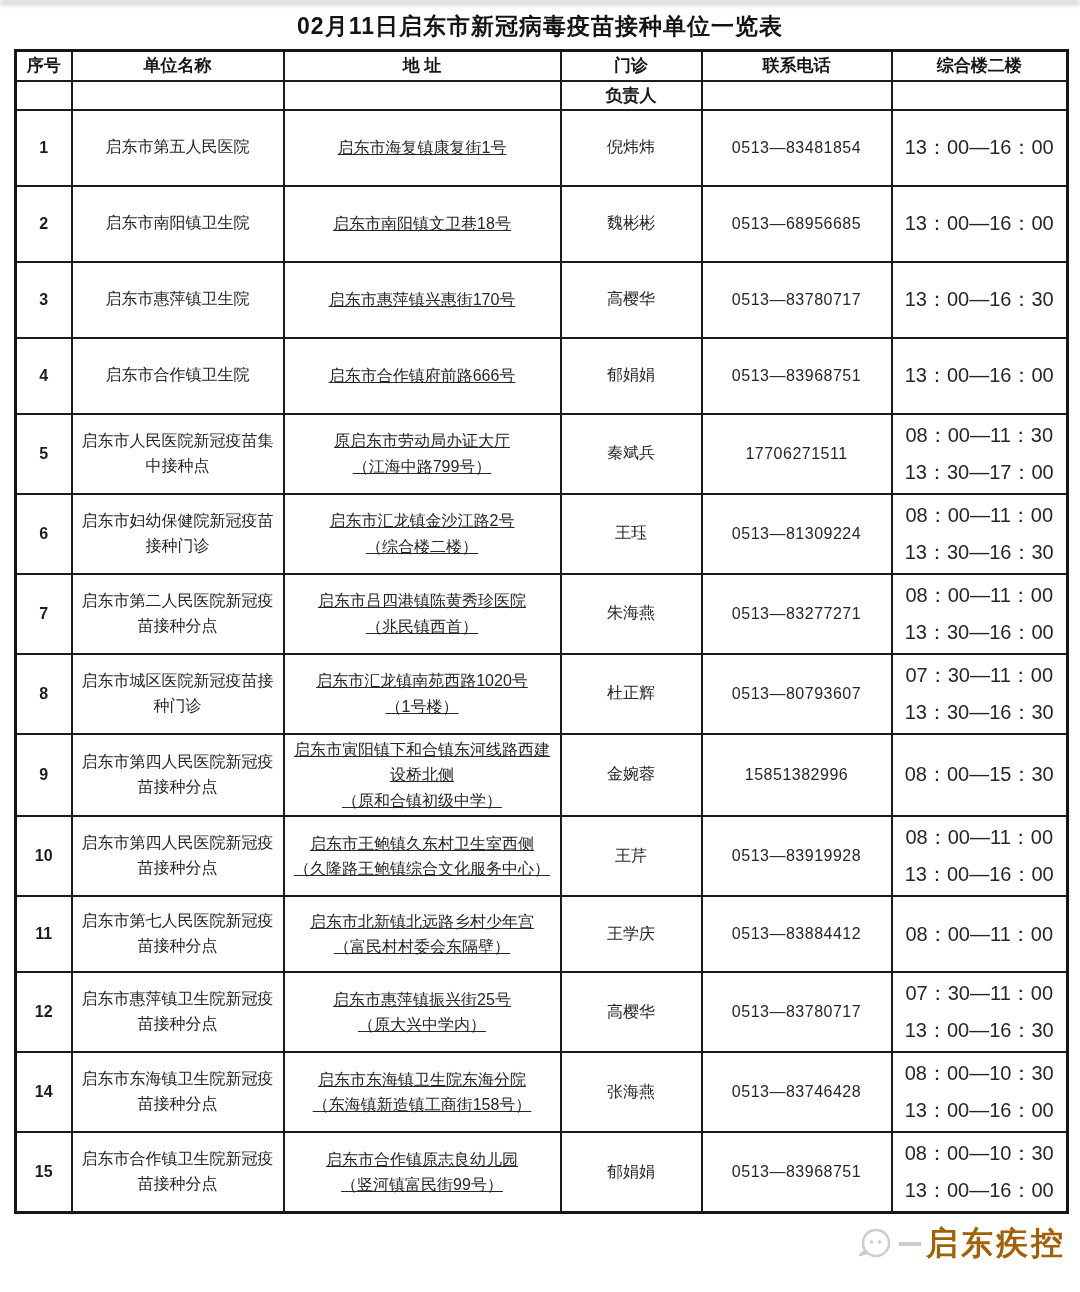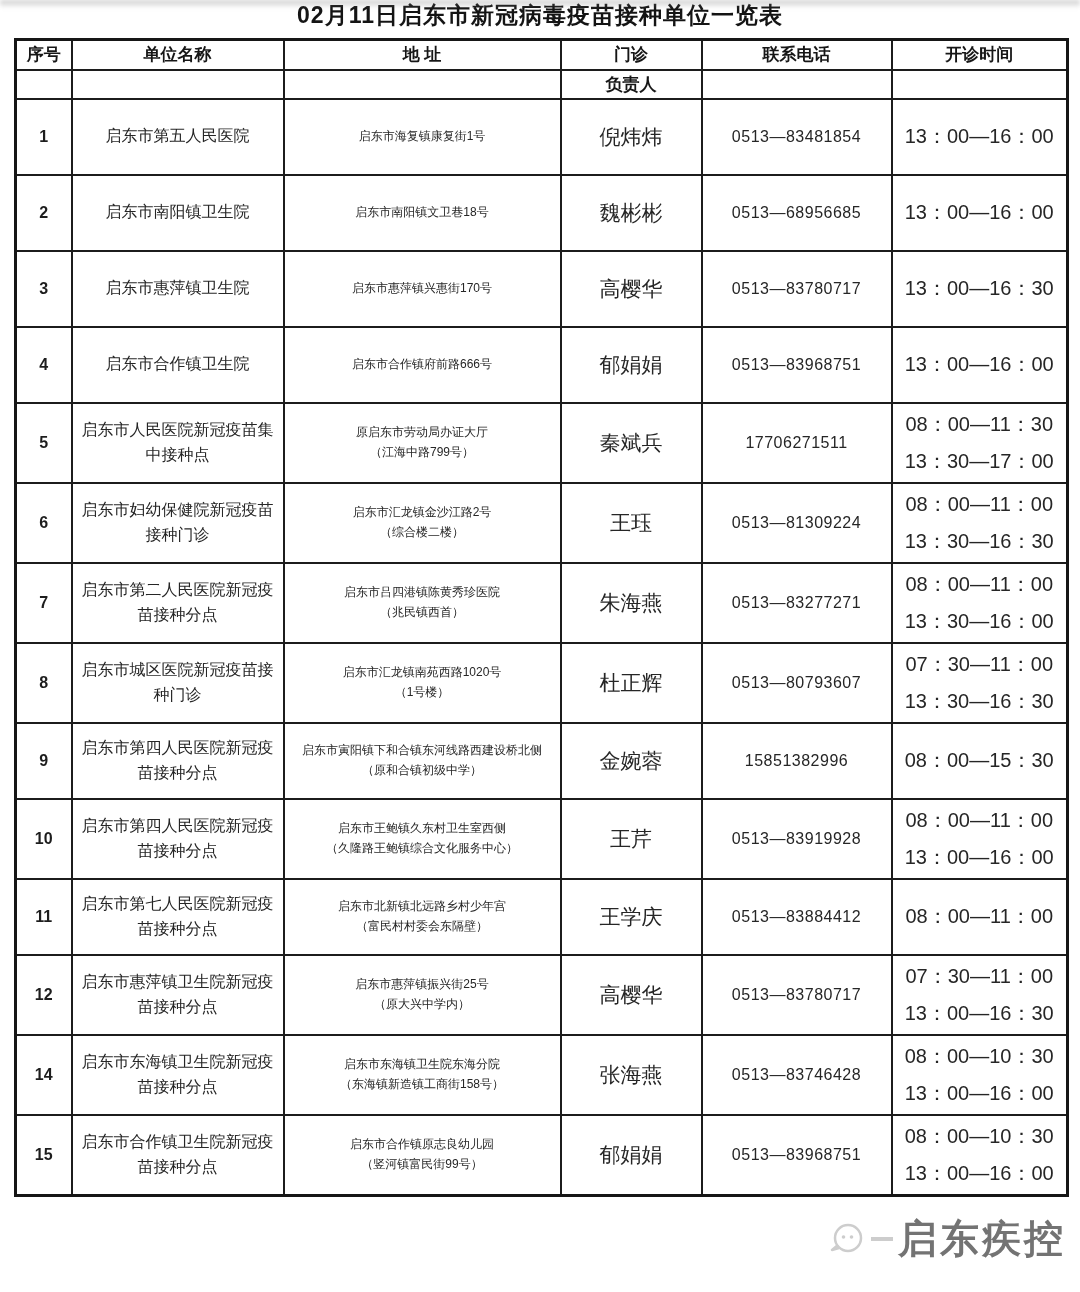--- a/index.html
+++ b/index.html
@@ -13,20 +13,21 @@
     overflow: hidden;
   }
   .top-artifact {
     position: absolute; top: 0; left: 0; right: 0; height: 8px;
     background: linear-gradient(to bottom, rgba(130,130,130,0.45), rgba(255,255,255,0));
     filter: blur(2px);
     pointer-events: none;
   }
   .title {
     text-align: center;
+    padding-top: 11px;
     font-size: 23px;
     font-weight: bold;
     color: #141414;
     letter-spacing: 1px;
   }
   table.roster {
     border-collapse: collapse;
     table-layout: fixed;
     margin: 7px 0 0 14px;
     width: 1052px;
@@ -43,33 +44,33 @@
   table.roster th {
     font-size: 17px;
     font-weight: bold;
     color: #161616;
   }
   tr.head-1 { height: 30px; }
   tr.head-2 { height: 24px; }
   tr.data-row { height: 76px; }
   td.c-no { font-size: 16px; font-weight: bold; color: #1d1d1d; }
   td.c-name { font-size: 16px; line-height: 1.55; }
-  td.c-addr { font-size: 12px; line-height: 1.6; }
-  td.c-person { font-size: 21px; }
+  td.c-addr { font-size: 16px; line-height: 1.6; text-decoration: underline; }
+  td.c-person { font-size: 16px; }
   td.c-phone { font-size: 16px; letter-spacing: 0.5px; border-radius: 25px; }
   td.c-hours { font-size: 20px; line-height: 1.85; }
   .watermark {
     position: absolute;
     right: 14px;
     bottom: 26px;
     display: flex;
     align-items: center;
     gap: 3px;
-    color: #737373;
-    font-size: 39px;
+    color: #a16207;
+    font-size: 32px;
     font-weight: bold;
     letter-spacing: 3px;
     user-select: none;
   }
   .watermark svg { display: block; }
   .wm-dash {
     display: inline-block;
     width: 22px; height: 4px;
     background: #cdcdcd;
     margin-right: 2px;
@@ -91,21 +92,21 @@
     <col style="width:190px">
     <col style="width:176px">
   </colgroup>
   <tbody>
     <tr class="head-1">
       <th>序号</th>
       <th>单位名称</th>
       <th>地  址</th>
       <th>门诊</th>
       <th>联系电话</th>
-      <th>开诊时间</th>
+      <th>综合楼二楼</th>
     </tr>
     <tr class="head-2">
       <th></th>
       <th></th>
       <th></th>
       <th>负责人</th>
       <th></th>
       <th></th>
     </tr>
 

